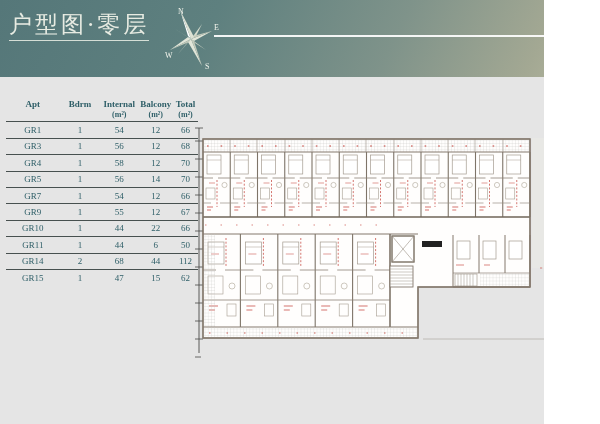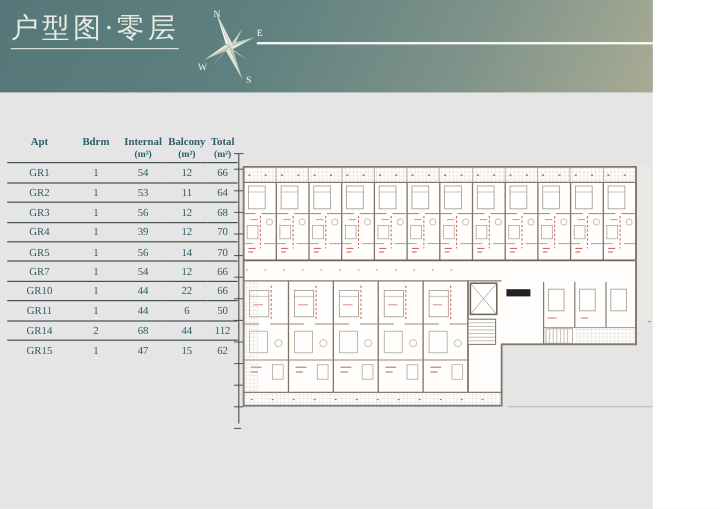--- a/index.html
+++ b/index.html
@@ -19,21 +19,21 @@
     border-bottom:1px solid rgba(235,240,230,.85);
     padding-bottom:3px; line-height:1.1;
     font-family:"DejaVu Serif","Liberation Serif",serif;
   }
   .header-rule {
     position:absolute; left:214px; top:35px; width:386px; height:2px;
     background:rgba(255,255,255,.92);
   }
   .compass { position:absolute; left:150px; top:2px; }
   
-  .table-panel { position:absolute; left:6px; top:110px; width:192px; }
+  .table-panel { position:absolute; left:6px; top:96px; width:192px; }
   table.apt {
     width:100%; border-collapse:collapse;
     color:#2f5f68; table-layout:fixed;
   }
   table.apt th {
     font-size:9px; font-weight:bold; text-align:center;
     padding:3px 0 2px; line-height:1.2; vertical-align:top;
   }
   table.apt th .unit { display:block; font-size:8px; font-weight:bold; }
   table.apt thead tr { border-bottom:1.2px solid #47504f; }
@@ -103,53 +103,53 @@
       </thead>
       <tbody>
         <tr>
             <td>GR1</td>
             <td>1</td>
             <td>54</td>
             <td>12</td>
             <td>66</td>
           </tr>
         <tr>
-            <td>GR2</td>
-            <td>1</td>
-            <td>53</td>
-            <td>11</td>
-            <td>64</td>
-          </tr>
-        <tr>
             <td>GR3</td>
             <td>1</td>
             <td>56</td>
             <td>12</td>
             <td>68</td>
           </tr>
         <tr>
             <td>GR4</td>
             <td>1</td>
-            <td>39</td>
+            <td>58</td>
             <td>12</td>
             <td>70</td>
           </tr>
         <tr>
             <td>GR5</td>
             <td>1</td>
             <td>56</td>
             <td>14</td>
             <td>70</td>
           </tr>
         <tr>
             <td>GR7</td>
             <td>1</td>
             <td>54</td>
             <td>12</td>
             <td>66</td>
+          </tr>
+        <tr>
+            <td>GR9</td>
+            <td>1</td>
+            <td>55</td>
+            <td>12</td>
+            <td>67</td>
           </tr>
         <tr>
             <td>GR10</td>
             <td>1</td>
             <td>44</td>
             <td>22</td>
             <td>66</td>
           </tr>
         <tr>
             <td>GR11</td>

